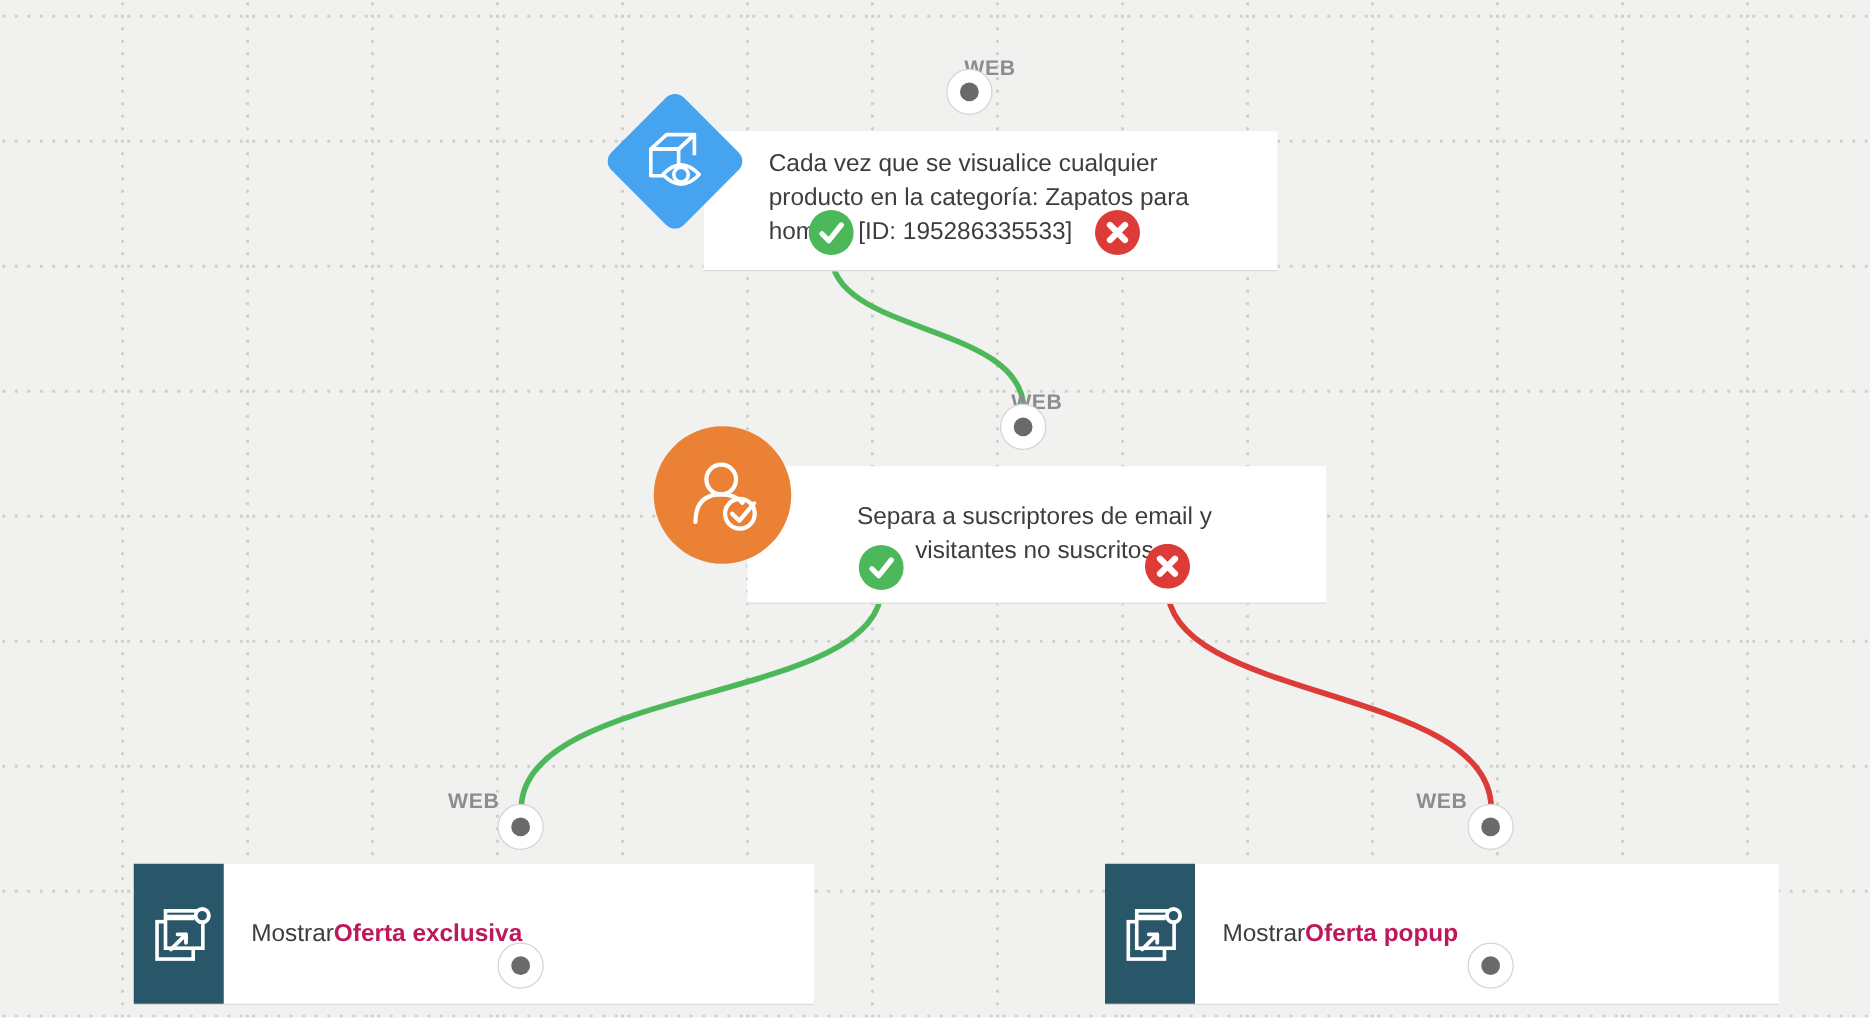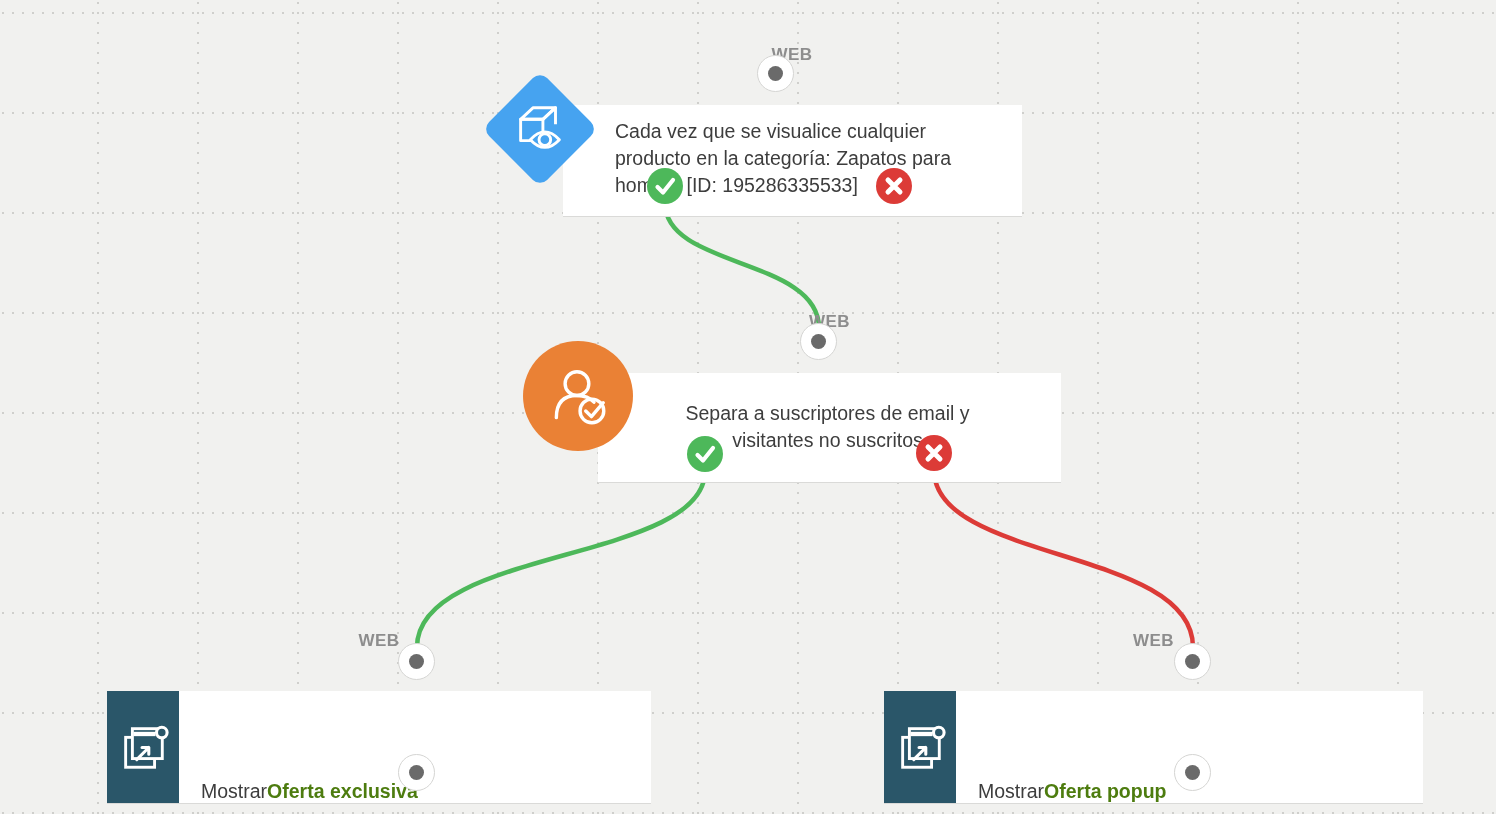--- a/index.html
+++ b/index.html
@@ -51,24 +51,24 @@
     border-radius: 50%; background: #ea8135;
     display: flex; align-items: center; justify-content: center;
   }
   .icon-block {
     position: absolute; left: 0; top: 0; bottom: 0; width: 72px;
     background: #2a5669;
     display: flex; align-items: center; justify-content: center;
   }
   .action-label {
     position: absolute; left: 94px; top: 0; bottom: 0;
-    display: flex; align-items: flex-end;
+    display: flex; align-items: center;
     font-size: 19.5px; color: #3d3d3d; white-space: nowrap;
   }
-  .action-label b { color: #4d7c0f; }
+  .action-label b { color: #be185d; }
 </style>
 </head>
 <body>
 
 <div id="canvas">
 
   <svg id="edges" width="1496" height="814" viewBox="0 0 1496 814">
     <path d="M665,203 C665,268 819,258 819,328" fill="none" stroke-width="4.5" stroke-linecap="round" stroke="#4db85a"></path>
     <path d="M705,471 C705,562 417,548 417,647" fill="none" stroke-width="4.5" stroke-linecap="round" stroke="#4db85a"></path>
     <path d="M934,470 C934,562 1193,548 1193,647" fill="none" stroke-width="4.5" stroke-linecap="round" stroke="#dc3b37"></path>

